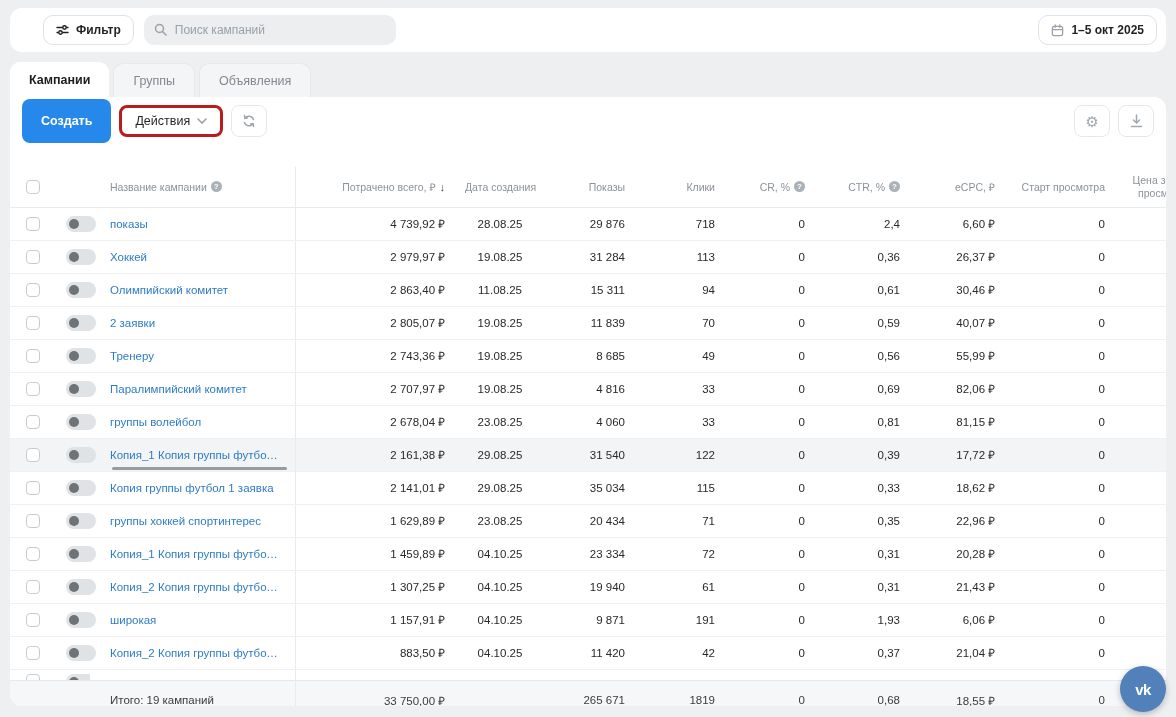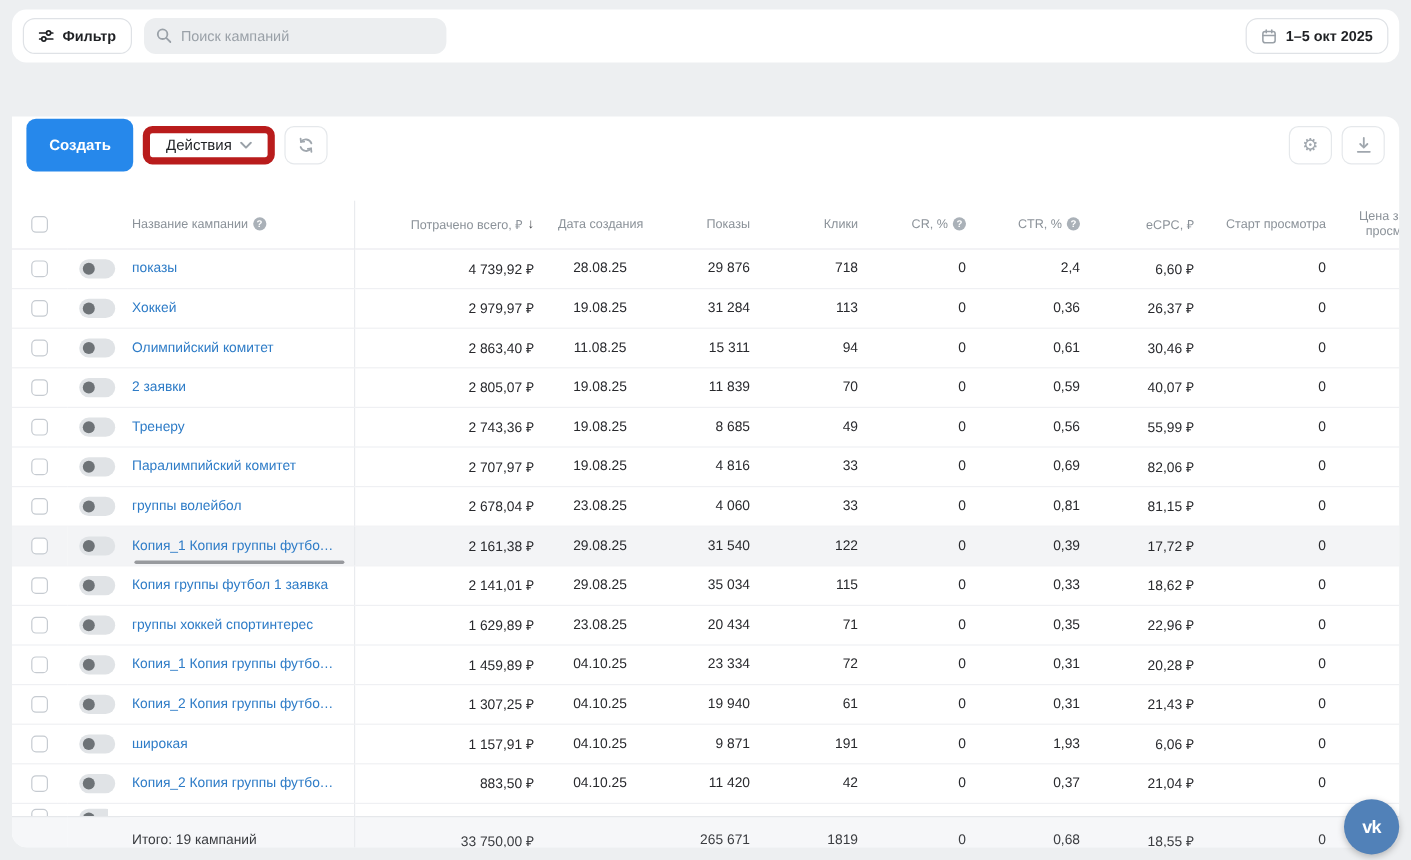--- a/index.html
+++ b/index.html
@@ -13,21 +13,21 @@
   
   .toolbar {
     position:absolute; left:10px; top:8px; right:10px; height:44px;
     background:#fff; border-radius:12px;
     display:flex; align-items:center; gap:10px; padding:0 9px;
   }
   .btn {
     display:inline-flex; align-items:center; gap:7px;
     background:#fff; border:1px solid #dfe2e6; border-radius:10px;
     height:30px; padding:0 12px; font-size:12px; font-weight:700;
-    color:#1f2124; cursor:pointer; font-family:inherit; white-space:nowrap;
+    color:#1f2124; cursor:pointer; font-family:inherit; white-space:nowrap;margin-left:24px;
   }
   .search { position:relative; width:252px; }
   .search input {
     width:100%; height:30px; background:#eceef0; border:none; border-radius:10px;
     padding:0 10px 0 31px; font-size:12px; color:#000000; font-family:inherit; outline:none;
   }
   .search input::placeholder { color:#9aa1a8; }
   .search .mag { position:absolute; left:10px; top:8px; }
   .spacer { flex:1; }
   .ico { display:inline-flex; align-items:center; justify-content:center; }
@@ -46,21 +46,21 @@
   .panel {
     position:absolute; left:10px; top:97px; right:10px; bottom:11px;
     background:#fff; border-radius:0 12px 12px 12px; overflow:hidden;
   }
   .actionbar { height:48px; display:flex; align-items:center; gap:8px; padding:0 12px; }
   .btn-primary {
     background:#2688eb; color:#fff; border:none; height:44px; border-radius:8px;
     padding:0 19px; font-size:12.5px; font-weight:600; cursor:pointer; font-family:inherit;
   }
   .btn-secondary {
-    height:32px; border:6px solid #b91c1c; border-radius:8px; background:#fff;
+    height:32px; border:3px solid #b91c1c; border-radius:8px; background:#fff;
     font-size:12.5px; font-weight:500; color:#1f2124; padding:0 13px;
     display:inline-flex; align-items:center; gap:7px; cursor:pointer; font-family:inherit;
   }
   .icon-btn {
     width:36px; height:32px; border:1px solid #e5e8eb; border-radius:8px; background:#fff;
     display:inline-flex; align-items:center; justify-content:center; color:#a0a7ae; cursor:pointer;
   }
   .gear-glyph { font-size:15px; line-height:1; color:#a0a7ae; }
   
   .table-clip { overflow:hidden;margin-top:22px; }
@@ -145,20 +145,25 @@
           <rect x="1.5" y="2.5" width="11" height="10" rx="2"></rect>
           <line x1="1.5" y1="6" x2="12.5" y2="6"></line>
           <line x1="4.5" y1="1" x2="4.5" y2="3.5"></line>
             <line x1="9.5" y1="1" x2="9.5" y2="3.5"></line>
         </svg>
       </span>
       <span>1–5 окт 2025</span>
     </button>
   </div>
 
+  <div class="tabs">
+    <div class="tab active">Кампании</div>
+    <div class="tab inactive">Группы</div>
+    <div class="tab inactive">Объявления</div>
+  </div>
 
   <div class="panel">
     <div class="actionbar">
       <button class="btn-primary">Создать</button>
       <button class="btn-secondary">
         <span>Действия</span>
         <span class="ico">
           <svg width="10" height="6" viewBox="0 0 10 6" fill="none" stroke="#9aa1a8" stroke-width="1.6" stroke-linecap="round">
               <polyline points="1,1 5,5 9,1"></polyline>
             </svg>

